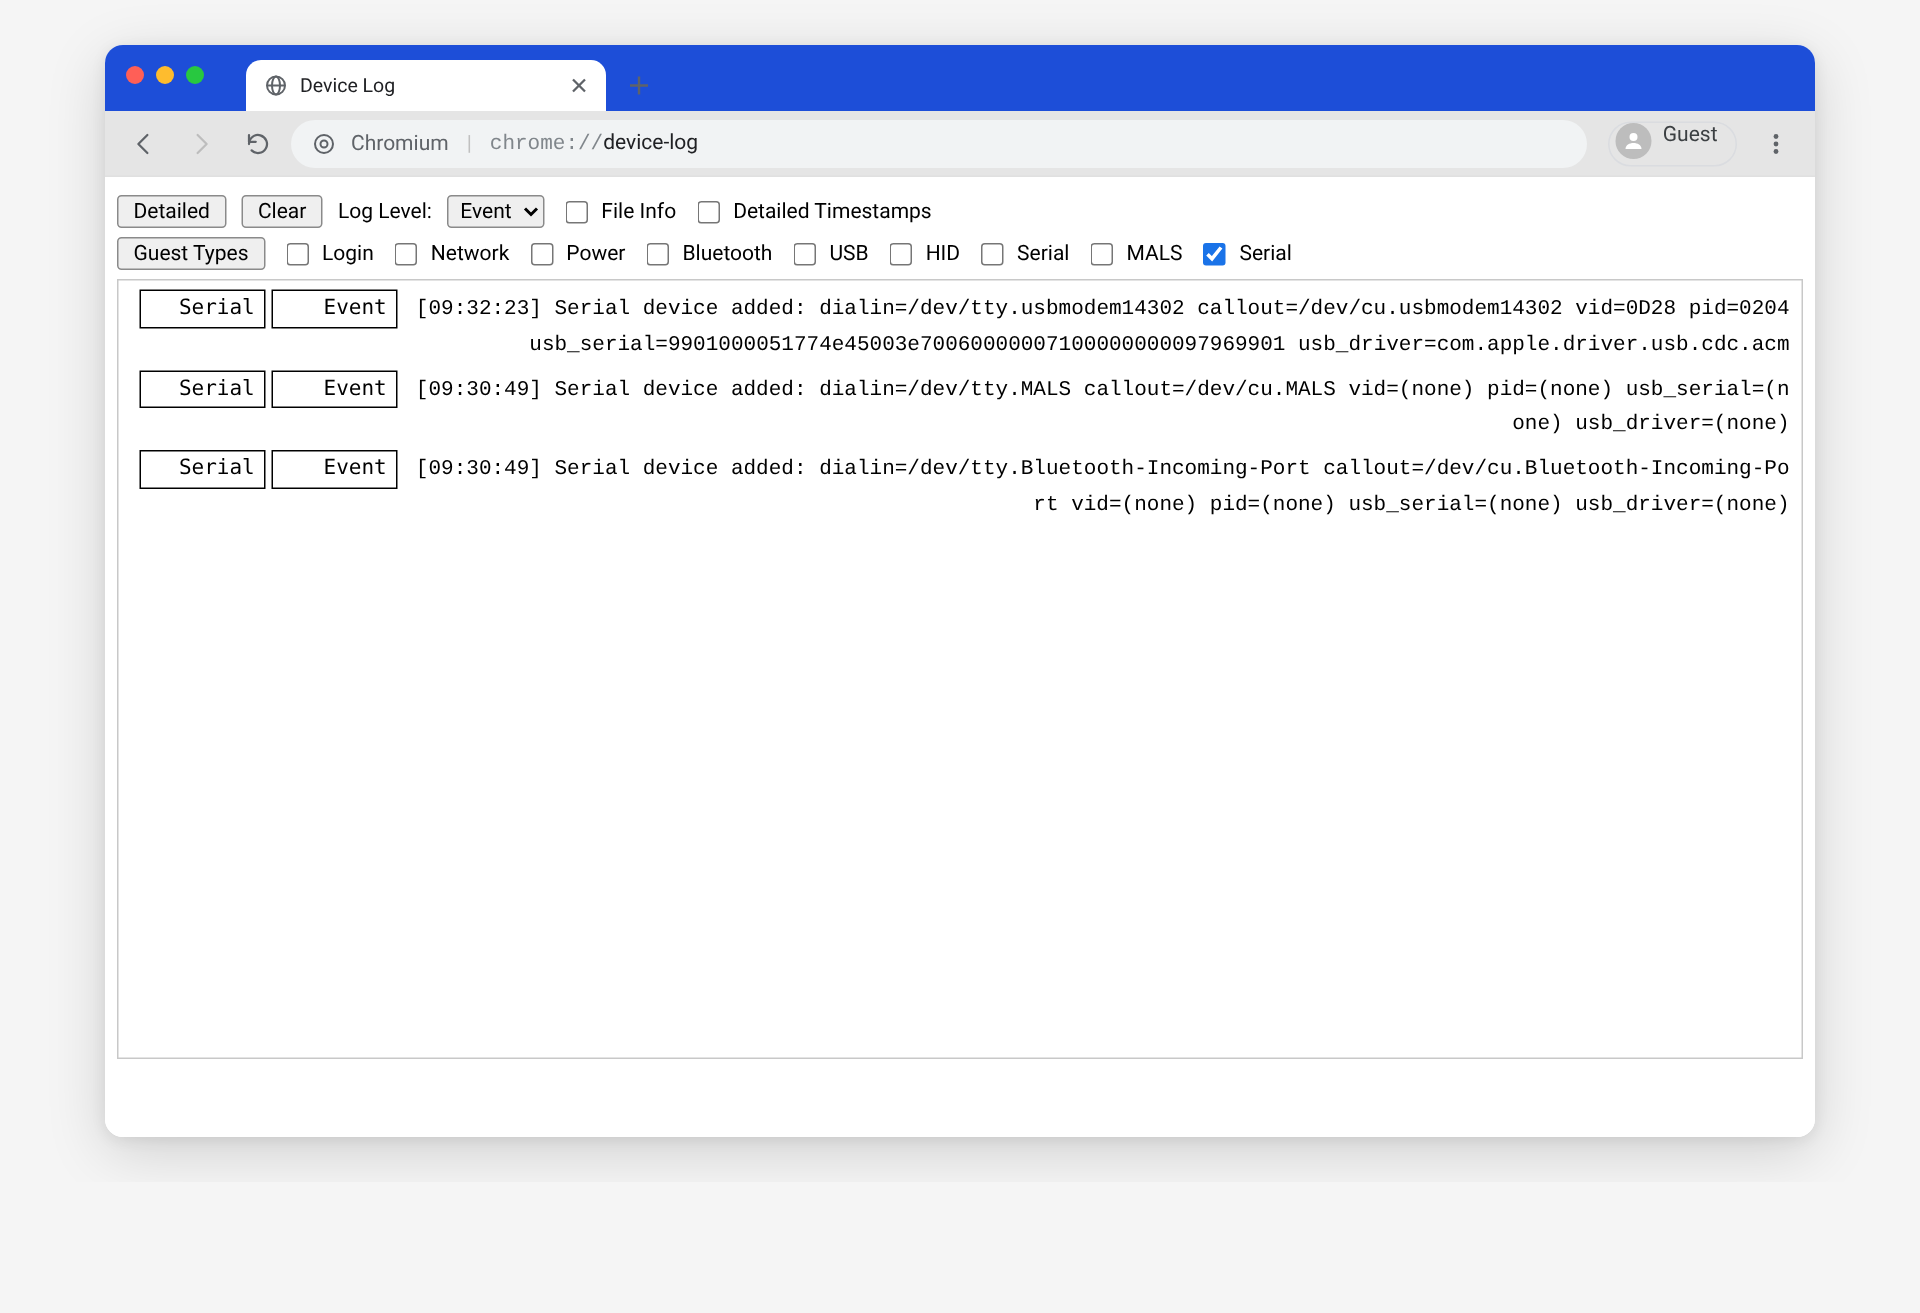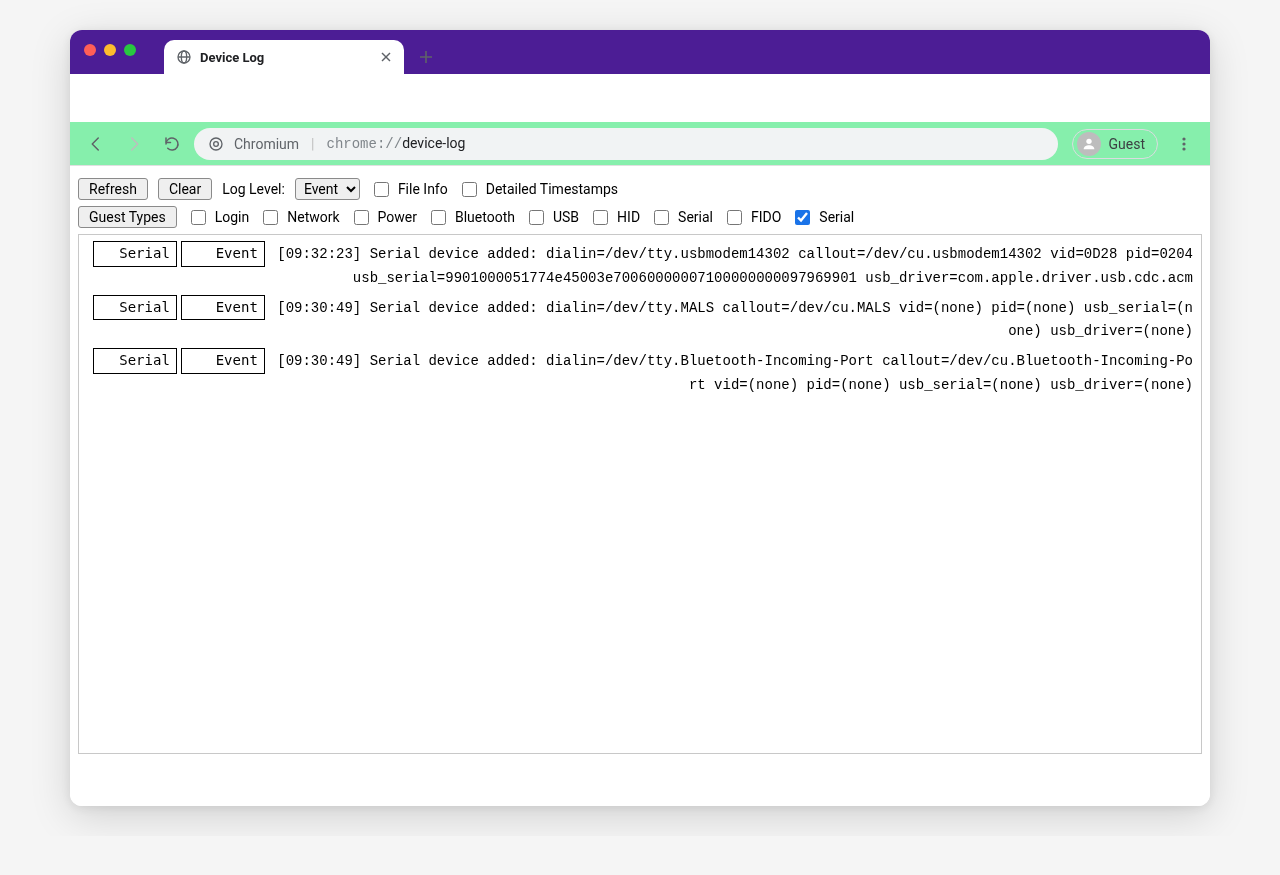--- a/index.html
+++ b/index.html
@@ -13,26 +13,25 @@
     width: 1140px;
     margin: 0 auto;
     background: #fff;
     border-radius: 12px;
     box-shadow: 0 10px 40px rgba(0,0,0,0.15), 0 2px 10px rgba(0,0,0,0.08);
     overflow: hidden;
   }
   
   .titlebar {
     height: 44px;
-    background: #4c1d95;
+    background: #1d4ed8;
     display: flex;
     align-items: flex-end;
     padding-left: 14px;
     position: relative;
-    font-weight: bold;
   }
   .traffic-lights {
     position: absolute;
     left: 14px;
     top: 14px;
     display: flex;
     gap: 8px;
   }
   .light {
     width: 12px; height: 12px; border-radius: 50%;
@@ -67,40 +66,40 @@
   .tab-close {
     width:16px;height:16px;display:flex;align-items:center;justify-content:center;
     color:#5f6368;font-size:14px;cursor:pointer;border-radius:50%;
   }
   .newtab {
     width:28px;height:28px;display:flex;align-items:center;justify-content:center;
     color:#5f6368;font-size:18px;margin-left:8px;margin-bottom:3px;cursor:pointer;border-radius:50%;
   }
   
   .toolbar {
-    height:44px;background:#86efac;display:flex;align-items:center;
-    padding:0 10px;gap:6px;border-bottom:1px solid #e0e0e0;margin-top:48px;
+    height:44px;background:#e5e5e5;display:flex;align-items:center;
+    padding:0 10px;gap:6px;border-bottom:1px solid #e0e0e0;
   }
   .nav-btn {
     width:32px;height:32px;display:flex;align-items:center;justify-content:center;
     border-radius:50%;color:#5f6368;cursor:pointer;
   }
   .nav-btn.disabled { color:#bdbdbd; cursor:default;}
   .omnibox {
     flex:1;height:32px;background:#f1f3f4;border-radius:16px;
     display:flex;align-items:center;padding:0 14px;gap:10px;
     font-size:14px;color:#5f6368;
   }
   .omnibox .origin { color:#5f6368; }
   .omnibox .sep { color:#c0c0c0; margin:0 2px;}
   .omnibox .path-pre { color:#80868b;font-family:Liberation Mono, monospace;}
   .omnibox .path-bold { color:#202124;}
   .guest-chip {
     height:30px;border:1px solid #dadce0;border-radius:15px;
-    display:flex;align-items:center;gap:8px;padding:0 12px 0 4px;
+    display:flex;align-items:flex-start;gap:8px;padding:0 12px 0 4px;
     font-size:14px;color:#3c4043;cursor:pointer;margin-left:8px;
   }
   .avatar-circle{
     width:24px;height:24px;border-radius:50%;background:#bdbdbd;
     display:flex;align-items:center;justify-content:center;
   }
   .menu-btn {
     width:32px;height:32px;display:flex;align-items:center;justify-content:center;
     color:#5f6368;cursor:pointer;border-radius:50%;margin-left:4px;
   }
@@ -227,21 +226,21 @@
           <circle cx="8" cy="3" r="1.6" fill="#5f6368"></circle>
           <circle cx="8" cy="8" r="1.6" fill="#5f6368"></circle>
           <circle cx="8" cy="13" r="1.6" fill="#5f6368"></circle>
         </svg>
     </div>
   </div>
 
   <div class="page">
 
     <div class="control-row">
-      <button class="plain">Refresh</button>
+      <button class="plain">Detailed</button>
       <button class="plain">Clear</button>
       <span>Log Level:</span>
       <select class="plain">
         <option>Event</option>
       </select>
       <label class="cb">
         <input type="checkbox" style="">
         <span>File Info</span>
       </label>
       <label class="cb">
@@ -268,21 +267,21 @@
             <input type="checkbox" style="">
             <span>USB</span>
           </label><label class="cb">
             <input type="checkbox" style="">
             <span>HID</span>
           </label><label class="cb">
             <input type="checkbox" style="">
             <span>Serial</span>
           </label><label class="cb">
             <input type="checkbox" style="">
-            <span>FIDO</span>
+            <span>MALS</span>
           </label><label class="cb">
             <input type="checkbox" checked="" style="">
             <span>Serial</span>
           </label></span>
     </div>
 
     <div class="log-box" id="log-host">
         <div class="entry"><span class="tag">Serial</span><span class="tag">Event</span><span class="msg"> [09:32:23] Serial device added: dialin=/dev/tty.usbmodem14302 callout=/dev/cu.usbmodem14302 vid=0D28 pid=0204 usb_serial=9901000051774e45003e70060000007100000000097969901 usb_driver=com.apple.driver.usb.cdc.acm</span></div>
         <div class="entry"><span class="tag">Serial</span><span class="tag">Event</span><span class="msg"> [09:30:49] Serial device added: dialin=/dev/tty.MALS callout=/dev/cu.MALS vid=(none) pid=(none) usb_serial=(none) usb_driver=(none)</span></div>
         <div class="entry"><span class="tag">Serial</span><span class="tag">Event</span><span class="msg"> [09:30:49] Serial device added: dialin=/dev/tty.Bluetooth-Incoming-Port callout=/dev/cu.Bluetooth-Incoming-Port vid=(none) pid=(none) usb_serial=(none) usb_driver=(none)</span></div>

